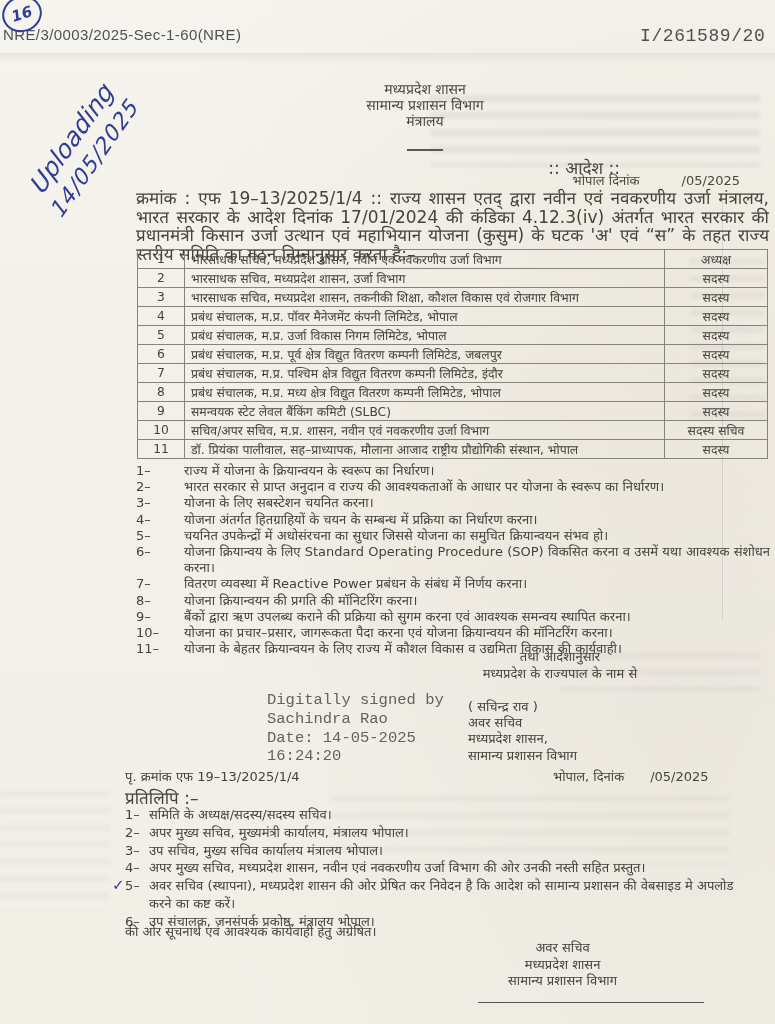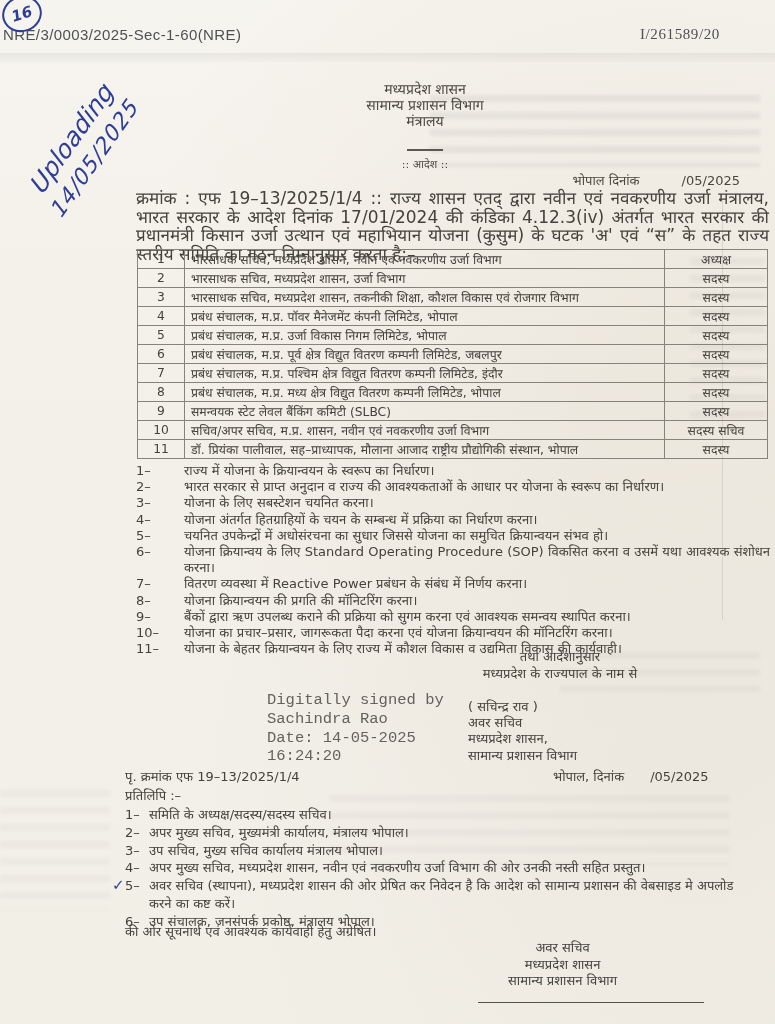--- a/index.html
+++ b/index.html
@@ -25,22 +25,22 @@
     background:linear-gradient(rgba(140,138,134,0.13),rgba(140,138,134,0.03));}
   .ghost{
     background:repeating-linear-gradient(180deg, rgba(120,118,122,0.10) 0 7px, rgba(0,0,0,0) 7px 17px);
     filter:blur(1.4px);
   }
   .fold{left:722px;top:200px;width:1px;height:420px;background:rgba(110,108,104,0.18);}
 
   
   .file-no{left:3px;top:26px;font-family:"Liberation Sans",sans-serif;
     font-size:15px;letter-spacing:0.4px;color:#4e5054;}
-  .ref-no{left:640px;top:26px;font-family:Liberation Serif, serif;
-    font-size:15px;letter-spacing:0.6px;color:#4e5054;}
+  .ref-no{left:640px;top:26px;font-family:Liberation Mono, monospace;
+    font-size:18px;letter-spacing:0.6px;color:#4e5054;}
 
   
   .hw{color:#2e3d96;font-style:italic;}
   .circled-16{
     left:2px;top:-4px;width:36px;height:32px;
     border:2px solid #2e3d96;border-radius:50%;
     transform:rotate(-18deg);
     display:flex;align-items:center;justify-content:center;
     font-size:15px;font-weight:bold;
   }
@@ -52,22 +52,22 @@
   }
   .hw-upload .l1{font-size:25px;}
   .hw-upload .l2{font-size:22px;letter-spacing:1px;}
 
   
   .letterhead{left:230px;top:82px;width:390px;text-align:center;
     font-size:14px;line-height:15.5px;color:#4a473f;}
   .letterhead div{margin-bottom:0.5px;}
   .lh-rule{left:407px;top:149px;width:36px;height:2px;
     background:#5b5850;}
-  .order-heading{left:230px;top:156px;width:390px;text-align:center;
-    font-size:11px;color:#4a473f;}
+  .order-heading{left:230px;top:156px;width:390px;text-align:right;
+    font-size:17px;color:#4a473f;}
   .place-date{left:440px;top:171px;width:300px;text-align:right;
     font-size:13px;color:#4a473f;}
   .place-date .gap{display:inline-block;width:42px;}
 
   
   .intro{left:136px;top:189px;width:633px;
     font-size:17px;line-height:18.6px;text-align:justify;color:#45423c;}
 
   
   table.committee{left:137px;top:249px;width:631px;
@@ -91,21 +91,21 @@
     font-size:13px;line-height:17px;}
   .digital-sig{left:267px;top:691px;width:210px;
     font-family:Liberation Mono, monospace;
     font-size:15.5px;line-height:18.8px;color:#65625d;}
   .signatory{left:468px;top:699px;width:185px;text-align:left;
     font-size:13px;line-height:16.2px;}
 
   .ref-line-left{left:125px;top:767px;font-size:13px;}
   .ref-line-right{left:553px;top:767px;width:190px;font-size:13px;}
   .ref-line-right .gap{display:inline-block;width:26px;}
-  .copy-label{left:125px;top:786px;font-size:13px;}
+  .copy-label{left:125px;top:786px;font-size:17px;}
 
   .copies{left:125px;top:806px;width:630px;font-size:13px;}
   .copy{display:flex;line-height:17.8px;position:relative;}
   .copy .n{flex:0 0 24px;}
   .copy .t{flex:1;}
   .copy .check{position:absolute;left:-13px;top:0;
     color:#2e3d96;font-size:15px;font-weight:bold;font-style:normal;}
   .forward-note{left:125px;top:922px;font-size:13px;}
 
   .closing-sign{left:465px;top:940px;width:195px;text-align:center;

